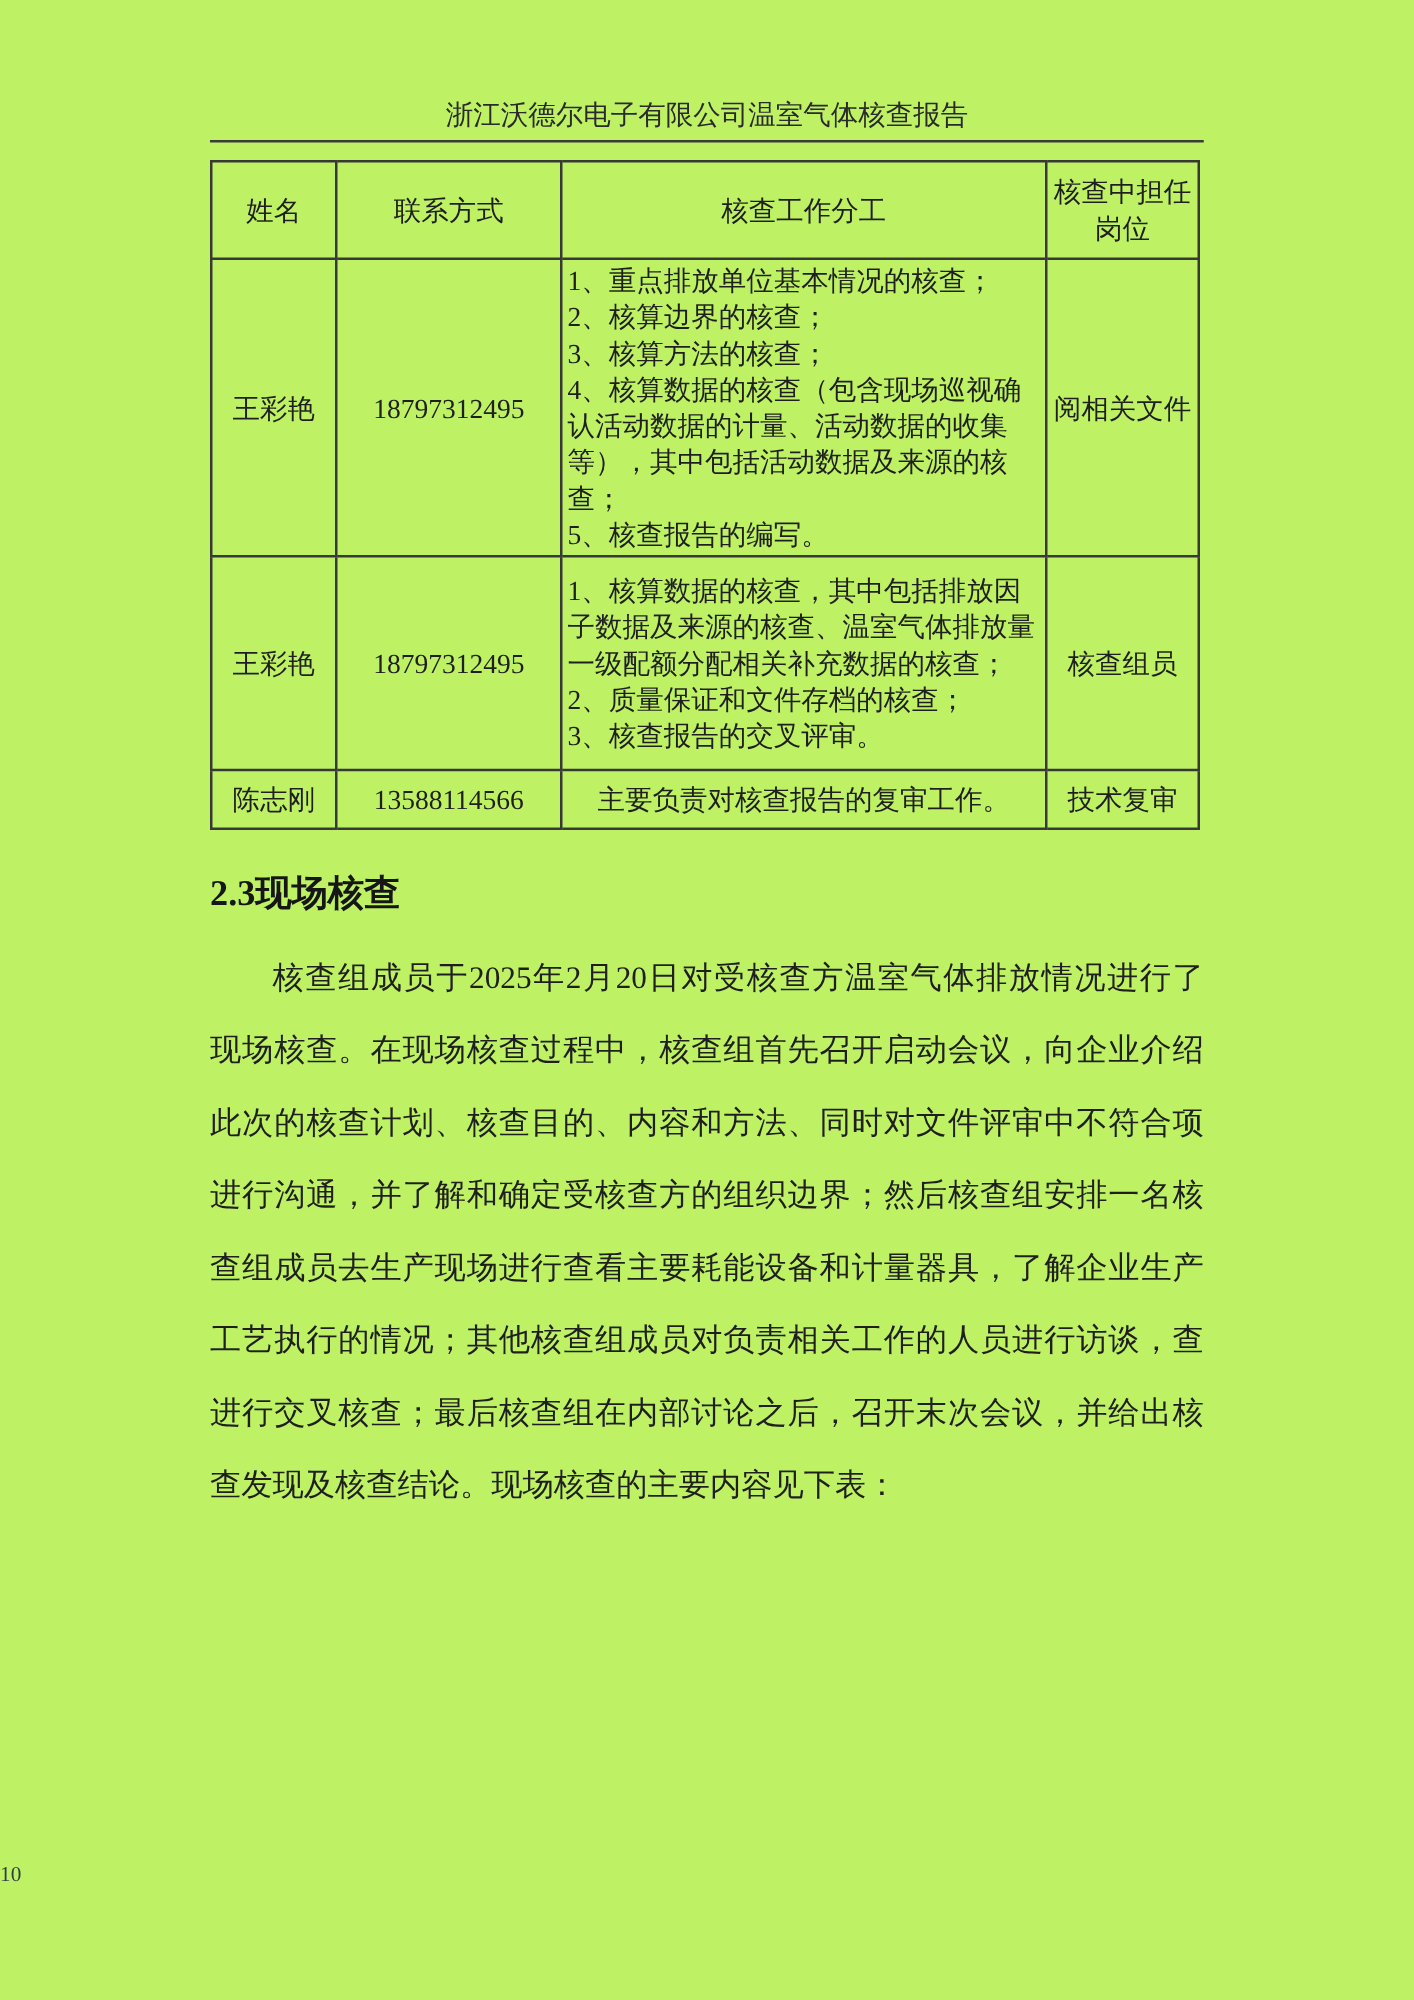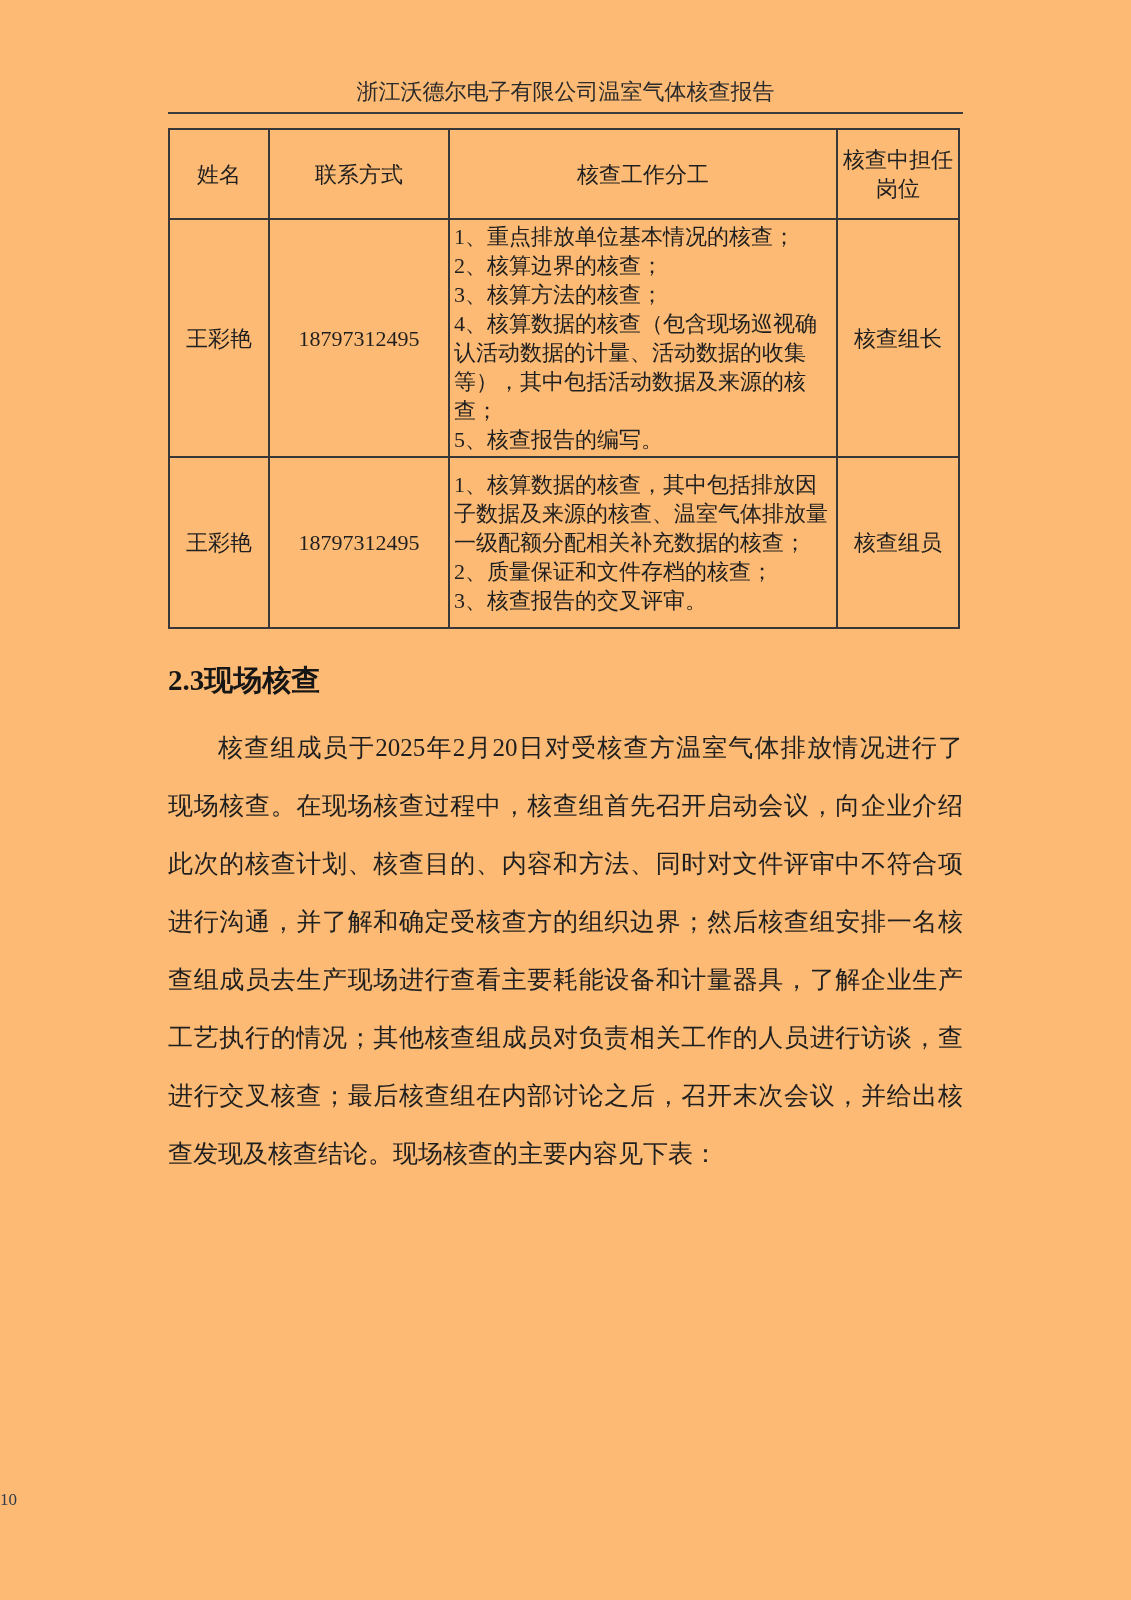--- a/index.html
+++ b/index.html
@@ -6,21 +6,21 @@
   html, body { background: #ffffff; }
   body {
     font-family: "Liberation Serif", "DejaVu Serif", serif;
     color: #1f1f1f;
   }
   .page {
     position: relative;
     width: 1131px;
     height: 1600px;
     margin: 0 auto;
-    background: #fdba74;
+    background: #bef264;
     overflow: hidden;
   }
   .content {
     width: 795px;
     margin: 0 auto;
     padding-top: 76px;
   }
   .doc-header {
     text-align: center;
     font-size: 22px;
@@ -51,21 +51,21 @@
     line-height: 29px;
   }
   .col-name   { width: 100px; }
   .col-contact{ width: 180px; }
   .col-duty   { width: 388px; }
   .col-role   { width: 122px; }
   .member-table th { text-align: center; }
   .cell-center { text-align: center; }
   .duty-cell { text-align: left; }
   .duty-line { text-align: left; }
-  .row-header { height: 90px; }
+  .row-header { height: 78px; }
   .row-1 { height: 228px; }
   .row-2 { height: 171px; }
   .row-3 { height: 47px; }
   .section-heading {
     margin-top: 30px;
     font-size: 29px;
     font-weight: 700;
     line-height: 42px;
     color: #161616;
   }
@@ -119,34 +119,40 @@
       <tr class="row-1">
         <td class="cell-center">王彩艳</td>
         <td class="cell-center">18797312495</td>
         <td class="duty-cell">
           <div class="duty-line">1、重点排放单位基本情况的核查；</div>
           <div class="duty-line">2、核算边界的核查；</div>
           <div class="duty-line">3、核算方法的核查；</div>
           <div class="duty-line">4、核算数据的核查（包含现场巡视确认活动数据的计量、活动数据的收集等），其中包括活动数据及来源的核查；</div>
           <div class="duty-line">5、核查报告的编写。</div>
         </td>
-        <td class="cell-center">核查组长</td>
+        <td class="cell-center">阅相关文件</td>
       </tr>
 
       <tr class="row-2">
         <td class="cell-center">王彩艳</td>
         <td class="cell-center">18797312495</td>
         <td class="duty-cell">
           <div class="duty-line">1、核算数据的核查，其中包括排放因子数据及来源的核查、温室气体排放量一级配额分配相关补充数据的核查；</div>
           <div class="duty-line">2、质量保证和文件存档的核查；</div>
           <div class="duty-line">3、核查报告的交叉评审。</div>
         </td>
         <td class="cell-center">核查组员</td>
       </tr>
 
+      <tr class="row-3">
+        <td class="cell-center">陈志刚</td>
+        <td class="cell-center">13588114566</td>
+        <td class="cell-center">主要负责对核查报告的复审工作。</td>
+        <td class="cell-center">技术复审</td>
+      </tr>
     </tbody>
       </table>
 
     <div class="section-heading">2.3现场核查</div>
 
     <div class="paragraph">
       <div class="para-line first">核查组成员于2025年2月20日对受核查方温室气体排放情况进行了</div>
       <div class="para-line">现场核查。在现场核查过程中，核查组首先召开启动会议，向企业介绍</div>
       <div class="para-line">此次的核查计划、核查目的、内容和方法、同时对文件评审中不符合项</div>
       <div class="para-line">进行沟通，并了解和确定受核查方的组织边界；然后核查组安排一名核</div>

